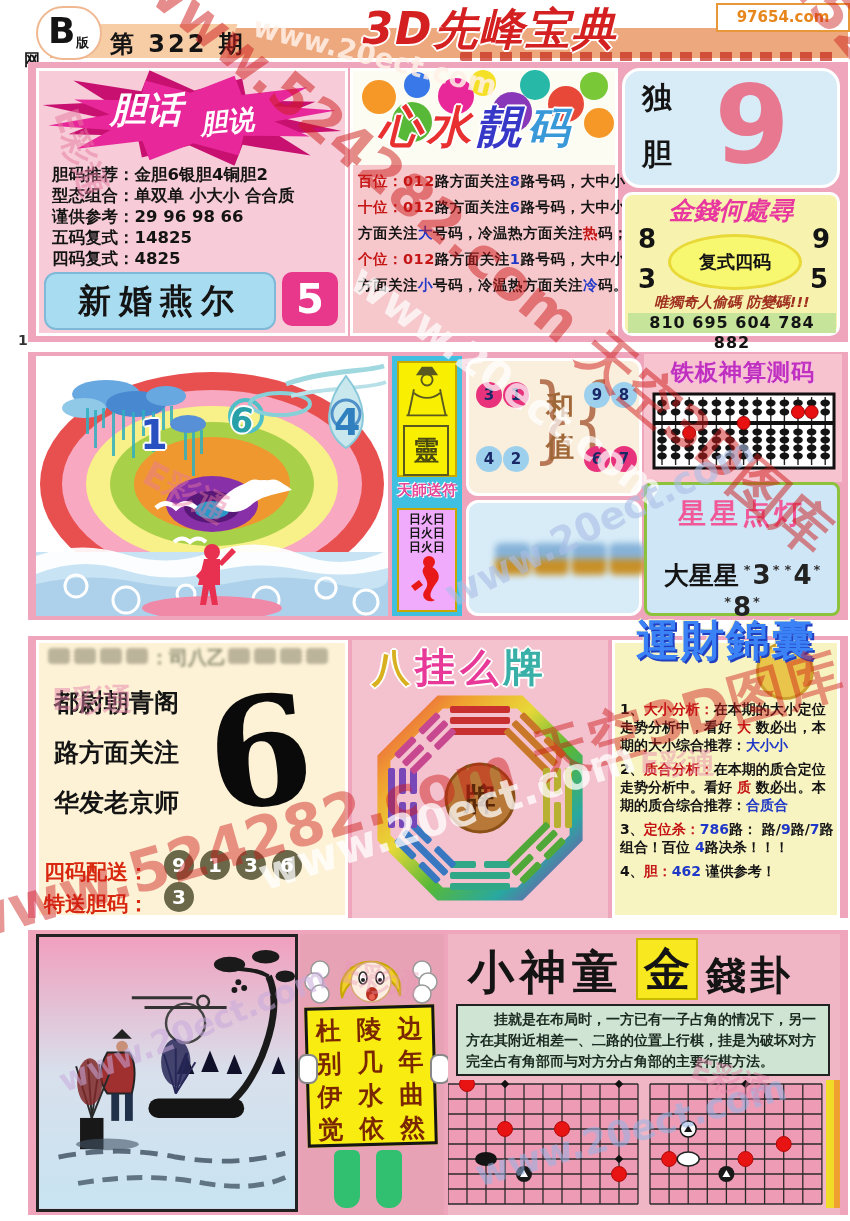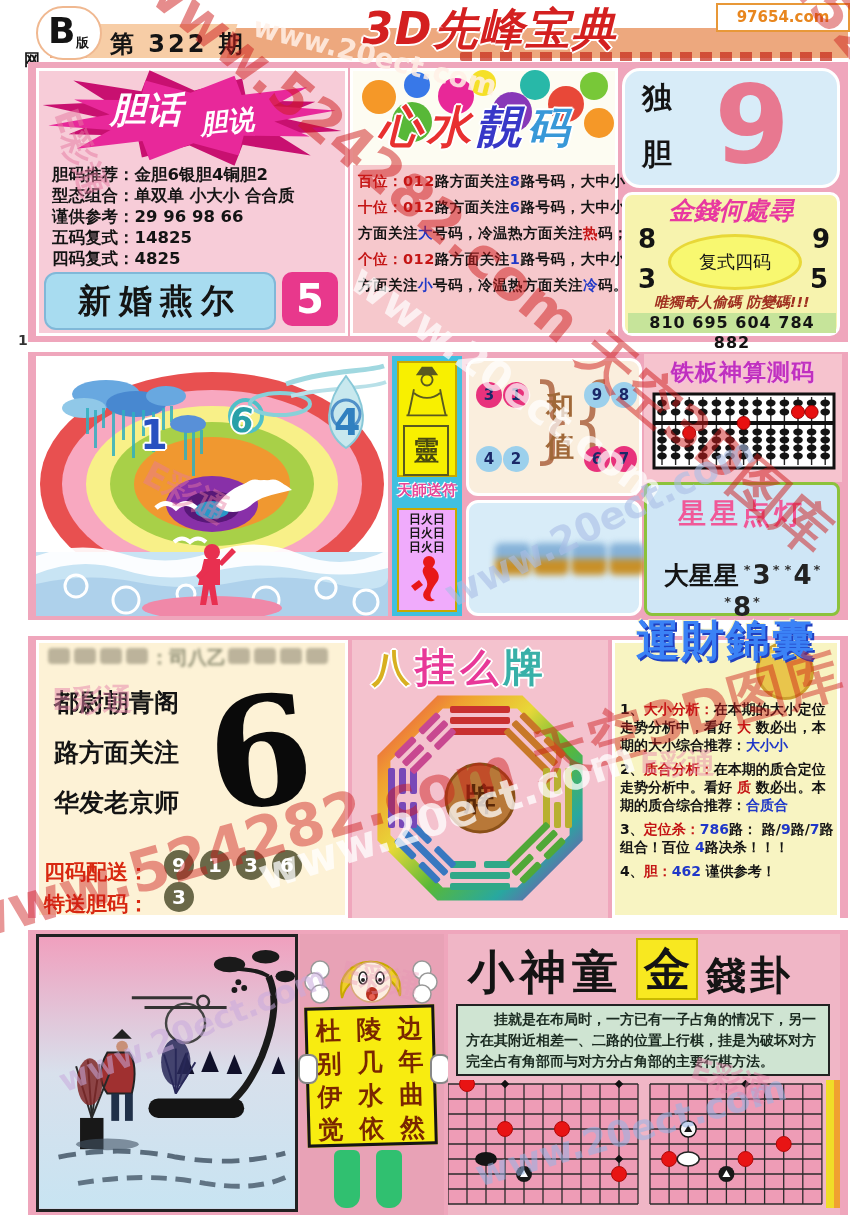--- a/index.html
+++ b/index.html
@@ -99,21 +99,21 @@
   <div class="a b" style="left:642px;top:78px;font-size:30px">独</div>
   <div class="a b" style="left:642px;top:134px;font-size:30px">胆</div>
   <div class="a c" style="left:692px;top:62px;width:120px;height:126px;font-size:108px;line-height:126px;font-weight:700;color:#e87890">9</div>
 
   <div class="a wb" style="left:622px;top:192px;width:218px;height:144px;background:#f7f3ae;border-radius:10px"></div>
   <div class="a c" style="left:626px;top:194px;width:210px;font-size:25px;font-weight:900;font-style:italic;color:#e838a0;font-family:'DejaVu Serif',serif">金錢何處尋</div>
   <div class="a b" style="left:638px;top:224px;font-size:26px">8</div>
   <div class="a b" style="left:812px;top:224px;font-size:26px">9</div>
   <div class="a b" style="left:638px;top:264px;font-size:26px">3</div>
   <div class="a b" style="left:810px;top:264px;font-size:26px">5</div>
-  <div class="a c" style="left:668px;top:234px;width:128px;height:50px;background:#f8f870;border:3px solid #e8d838;border-radius:50%;font-size:18px;font-weight:400;line-height:50px">复式四码</div>
+  <div class="a c" style="left:668px;top:234px;width:128px;height:50px;background:#f8f870;border:3px solid #e8d838;border-radius:50%;font-size:18px;font-weight:700;line-height:50px">复式四码</div>
   <div class="a c" style="left:628px;top:293px;width:208px;font-size:14.5px;font-weight:900;font-style:italic;color:#a03020">唯獨奇人偷碼 防變碼!!!</div>
   <div class="a c" style="left:628px;top:313px;width:208px;height:20px;background:#c6e49a;font-size:16px;font-weight:900;line-height:20px;letter-spacing:1px">810 695 604 784 882</div>
 
   <div class="a" style="left:36px;top:356px;width:352px;height:260px;background:#fff">
     <svg width="352" height="260" viewBox="0 0 352 260">
       <ellipse cx="176" cy="128" rx="172" ry="112" fill="#e85050"></ellipse>
       <ellipse cx="176" cy="128" rx="150" ry="94" fill="#f8a8c0"></ellipse>
       <ellipse cx="176" cy="128" rx="126" ry="78" fill="#f8f088"></ellipse>
       <ellipse cx="176" cy="128" rx="102" ry="62" fill="#a8d048"></ellipse>
       <ellipse cx="176" cy="128" rx="78" ry="47" fill="#f09830"></ellipse>

